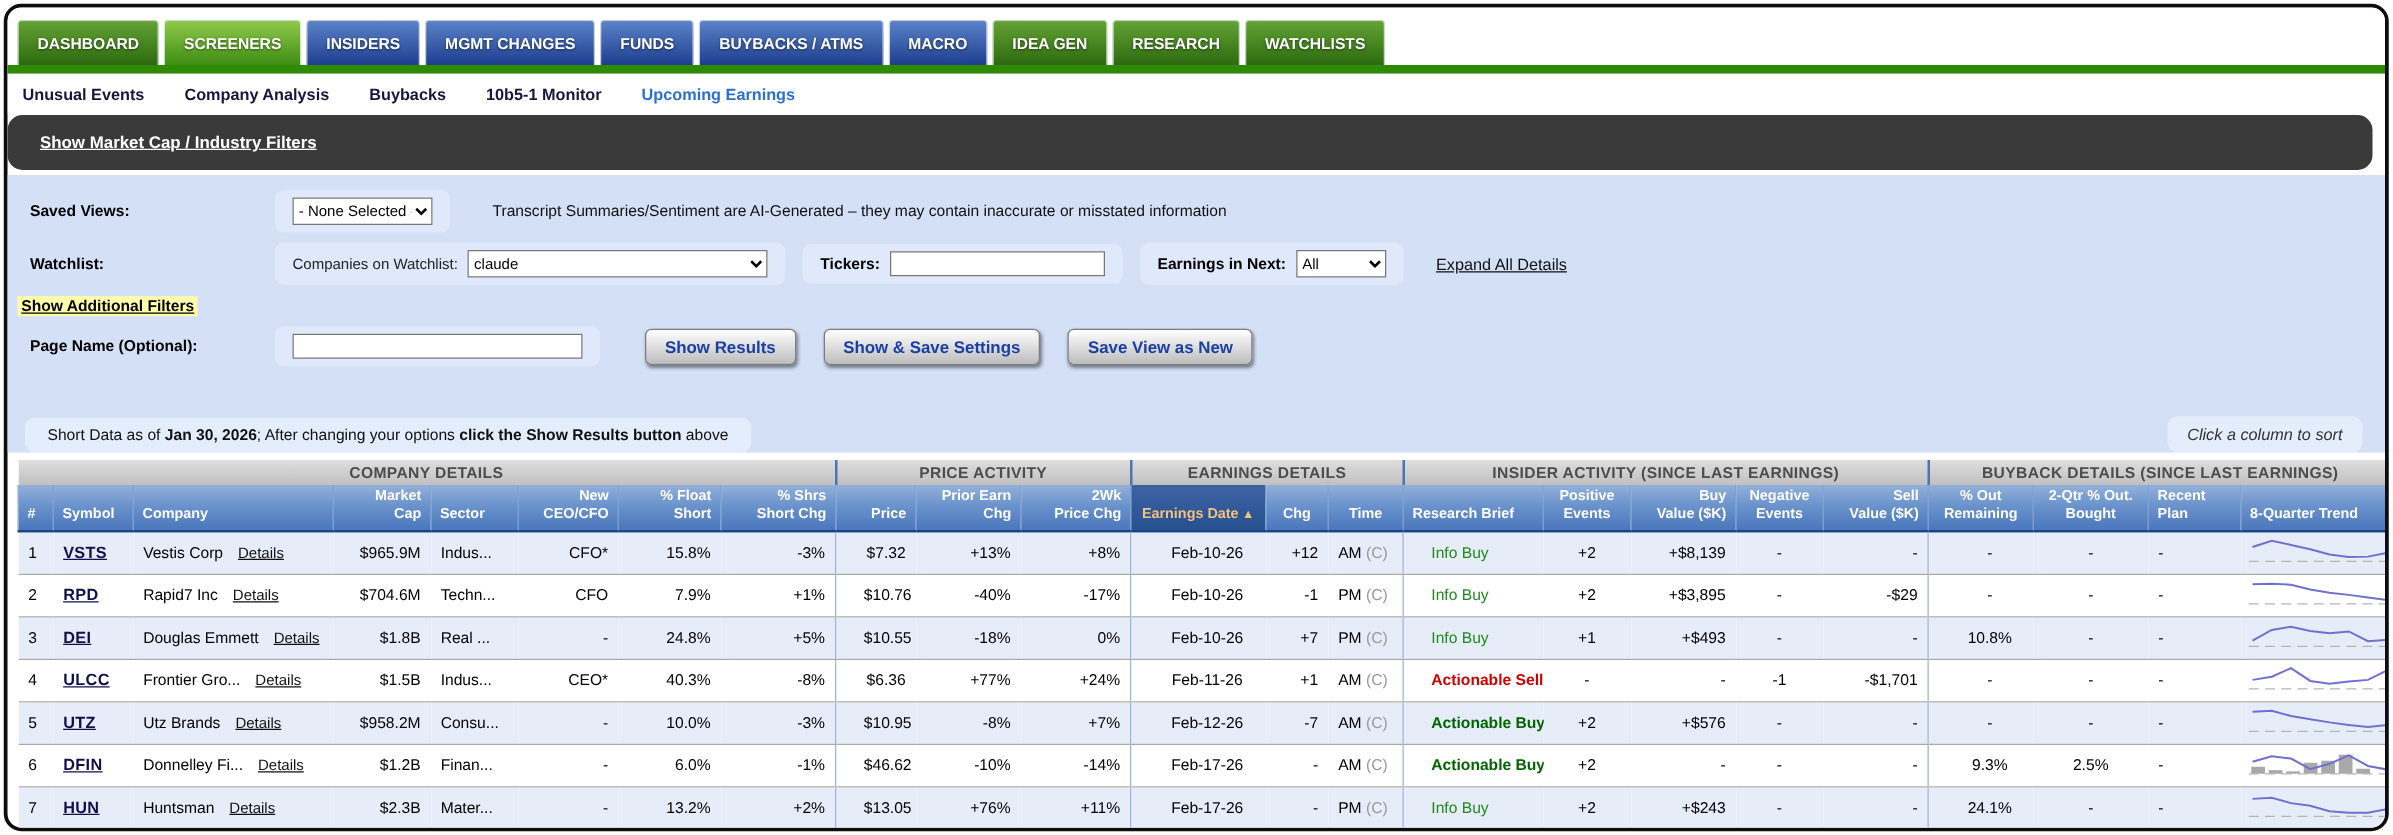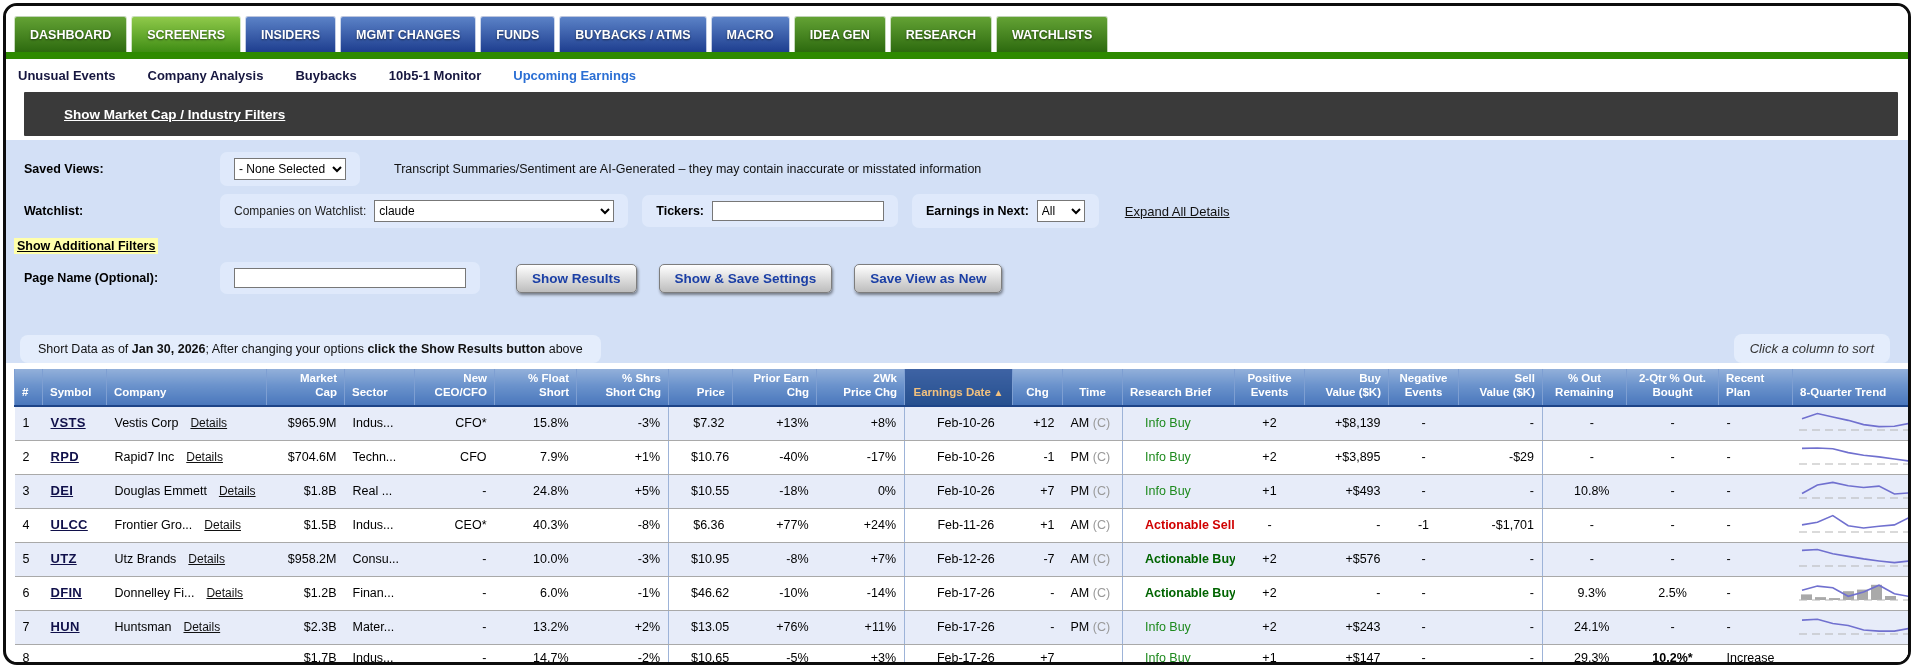--- a/index.html
+++ b/index.html
@@ -17,34 +17,34 @@
   }
   .tab.green { background:linear-gradient(#63a234,#2d6a0f); }
   .tab.green-bright { background:linear-gradient(#8fc94a,#3f8d14); }
   .tab.blue { background:linear-gradient(#5b82c7,#1e3e8f); }
   .greenbar { height:7px; background:#2e8a00; }
   
   .subnav { display:flex; gap:32px; padding:9px 12px 8px 12px; background:#fff; }
   .subnav a { font-weight:bold; font-size:13px; color:#16163f; text-decoration:none; cursor:pointer; }
   .subnav a.active { color:#2b6fd4; }
   
-  .darkbar { margin:1px 10px 4px 18px; background:#3a3a3a; border-radius:1px; padding:13px 40px; }
+  .darkbar { margin:1px 10px 4px 0; background:#3a3a3a; border-radius:12px; padding:13px 26px; }
   .darkbar a { color:#fff; font-weight:bold; font-size:13.5px; text-decoration:underline; }
   
   .filters { background:#d3e0f6; padding-top:12px; }
   .frow { display:flex; align-items:center; margin:0 0 8px 18px; }
   .flabel { width:196px; font-weight:bold; font-size:12.5px; color:#000; flex:none; }
   .lightbox { background:#dfe9fb; border-radius:7px; padding:6px 14px; display:inline-flex; align-items:center; gap:8px; }
   .ml { margin-left:14px; }
   .small { font-size:12px; color:#222; }
   .blabel { font-weight:bold; font-size:12.5px; color:#000; }
   select { font-size:12px; height:22px; border:1px solid #777; background:#fff; }
   #saved-views-select { width:112px; }
   #watchlist-select { width:240px; }
-  #earnings-select { width:48px; }
+  #earnings-select { width:72px; }
   input[type=text] { height:20px; border:1px solid #777; font-size:12px; padding:1px 4px; }
   .tickers { width:172px; }
   .pagename { width:232px; }
   .ainote { margin-left:34px; font-size:12.5px; color:#111; }
   .expand { margin-left:26px; font-size:13px; color:#111; }
   .show-additional { display:inline-block; margin:0 0 8px 8px; background:#ffffaa; font-weight:bold; font-size:12.5px; color:#000; padding:1px 3px; }
   .btn {
     margin-left:22px; font-family:"Liberation Sans",sans-serif; font-weight:bold; font-size:13.5px; color:#1b3fa5;
     background:linear-gradient(#ffffff,#bdbdbd); border:1px solid #7d7d7d; border-radius:5px;
     padding:6px 15px; box-shadow:1px 2px 3px rgba(0,0,0,0.45); cursor:pointer;
@@ -182,20 +182,27 @@
         <col style="width: 70px;">
         <col style="width: 84px;">
         <col style="width: 70px;">
         <col style="width: 84px;">
         <col style="width: 84px;">
         <col style="width: 92px;">
         <col style="width: 74px;">
         <col style="width: 120px;">
       </colgroup>
     <thead id="thead">
+        <tr>
+          <th class="group" colspan="8">COMPANY DETAILS</th>
+          <th class="group" colspan="3">PRICE ACTIVITY</th>
+          <th class="group" colspan="3">EARNINGS DETAILS</th>
+          <th class="group" colspan="5">INSIDER ACTIVITY (SINCE LAST EARNINGS)</th>
+          <th class="group" colspan="4">BUYBACK DETAILS (SINCE LAST EARNINGS)</th>
+        </tr>
         <tr class="cols">
           <th class="l">#</th>
           <th class="l">Symbol</th>
           <th class="l">Company</th>
           <th class="r">Market<br>Cap</th>
           <th class="l">Sector</th>
           <th class="r">New<br>CEO/CFO</th>
           <th class="r">% Float<br>Short</th>
           <th class="r">% Shrs<br>Short Chg</th>
           <th class="r">Price</th>

